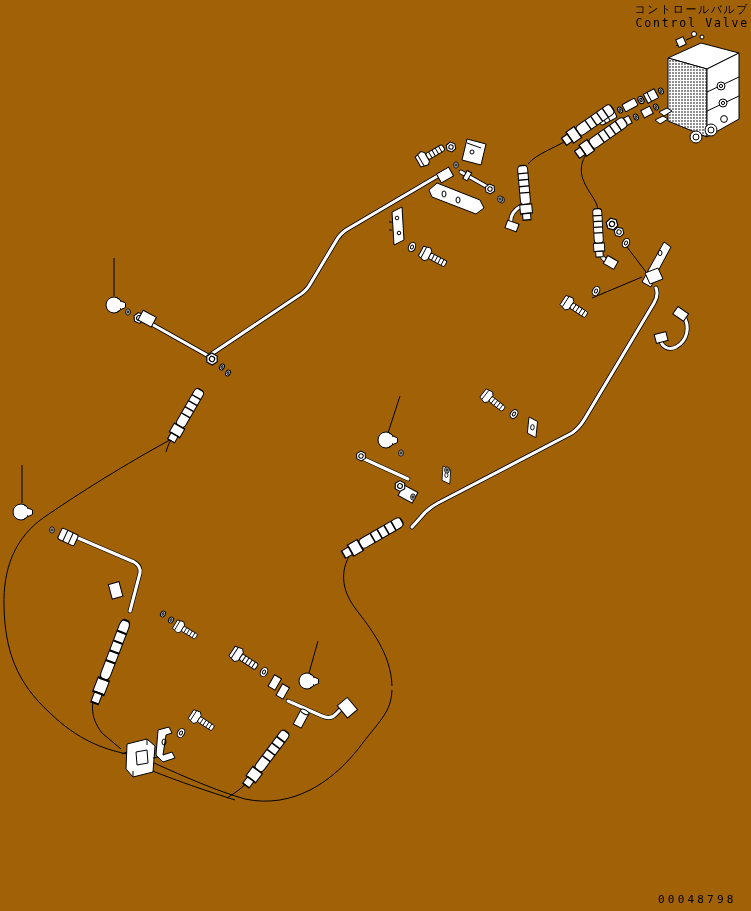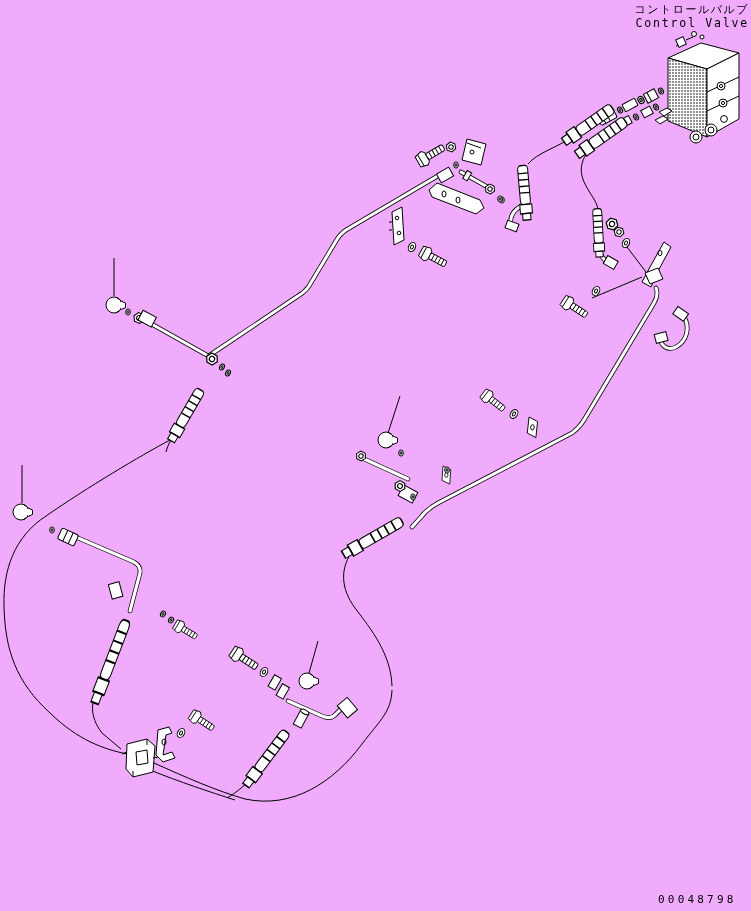--- a/index.html
+++ b/index.html
@@ -1,16 +1,16 @@
 <!DOCTYPE html>
 <html><head>
 <meta charset="utf-8">
 <style>
   html,body{margin:0;padding:0;background:#fff;}
-  .page{position:relative;width:751px;height:911px;background:#f0abfc;overflow:hidden;
+  .page{position:relative;width:751px;height:911px;background:#a16207;overflow:hidden;
         font-family:"DejaVu Sans Mono","Liberation Mono",monospace;}
   .page svg{position:absolute;left:0;top:0;}
   .txt{position:absolute;color:#000;white-space:nowrap;}
   #title-jp{top:2px;right:2px;font-size:11px;letter-spacing:1.5px;}
   #title-en{top:16px;right:2px;font-size:11.5px;letter-spacing:1.8px;}
   #drw-no{top:893px;left:658px;font-size:11px;letter-spacing:3.2px;}
   .ln{stroke:#000;fill:none;stroke-width:1;}
   .wfill{fill:#fff;stroke:#000;stroke-width:1;}
   .to{stroke:#000;stroke-width:4.6;fill:none;stroke-linejoin:round;stroke-linecap:round;}
   .ti{stroke:#fff;stroke-width:3.1;fill:none;stroke-linejoin:round;stroke-linecap:round;}

